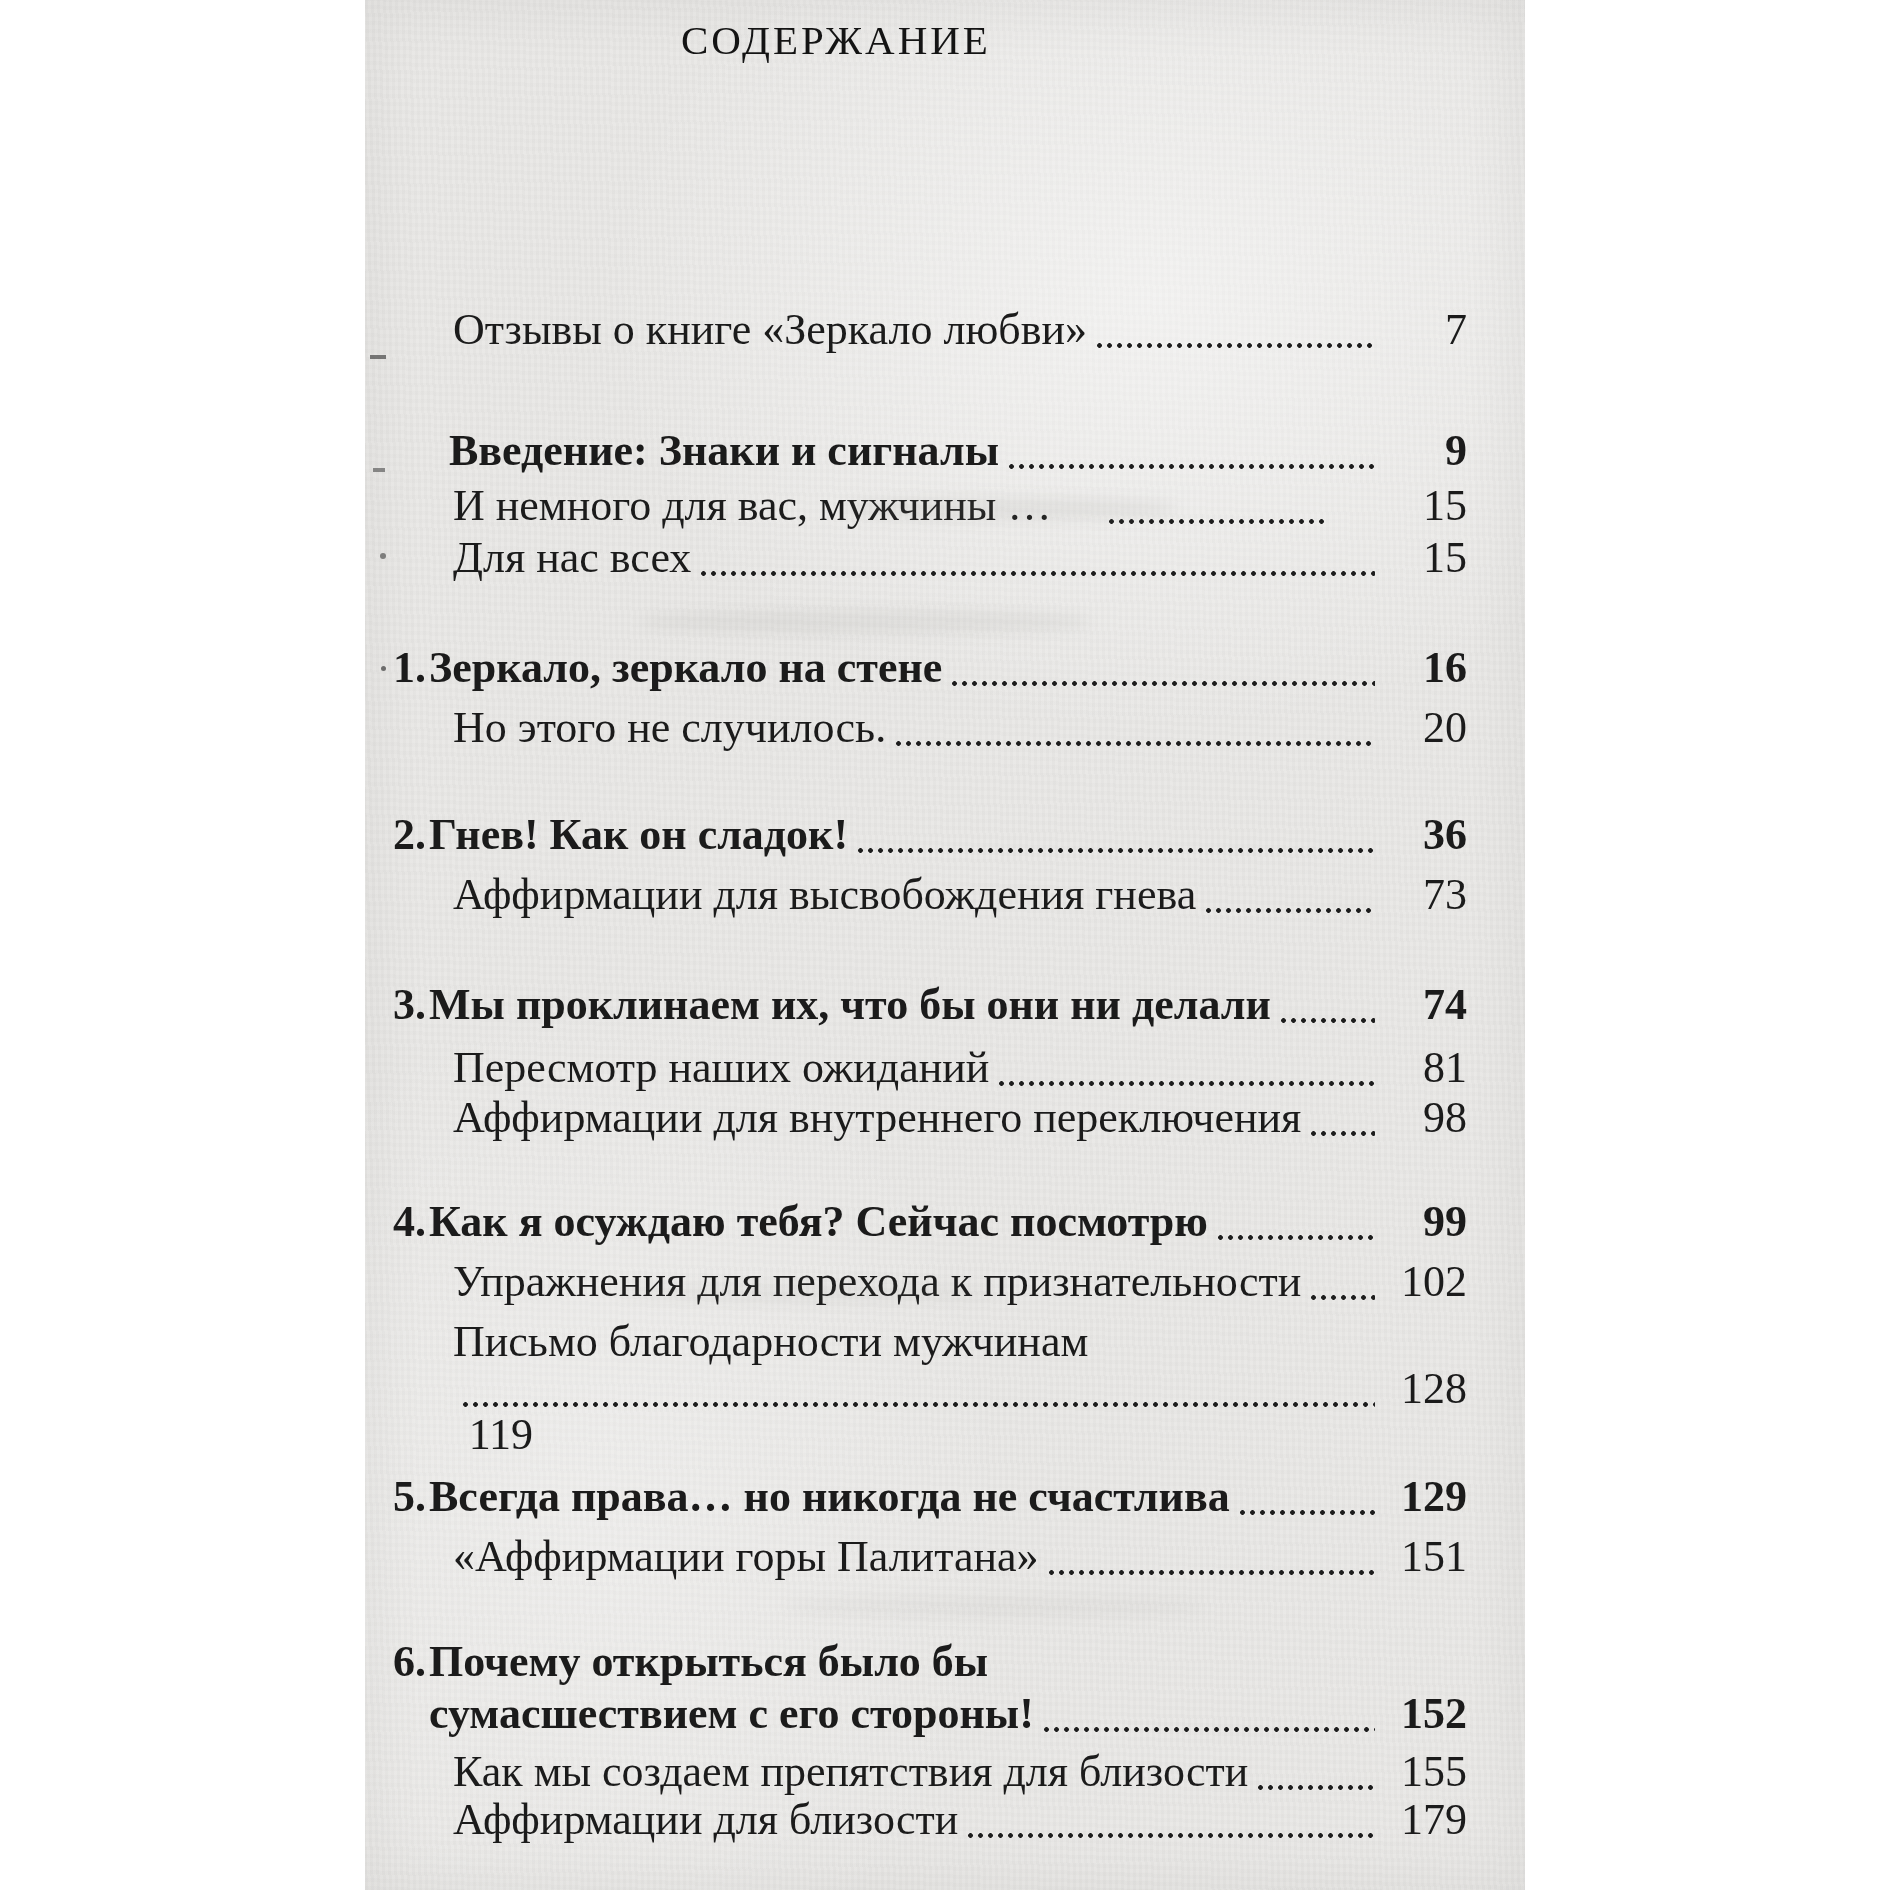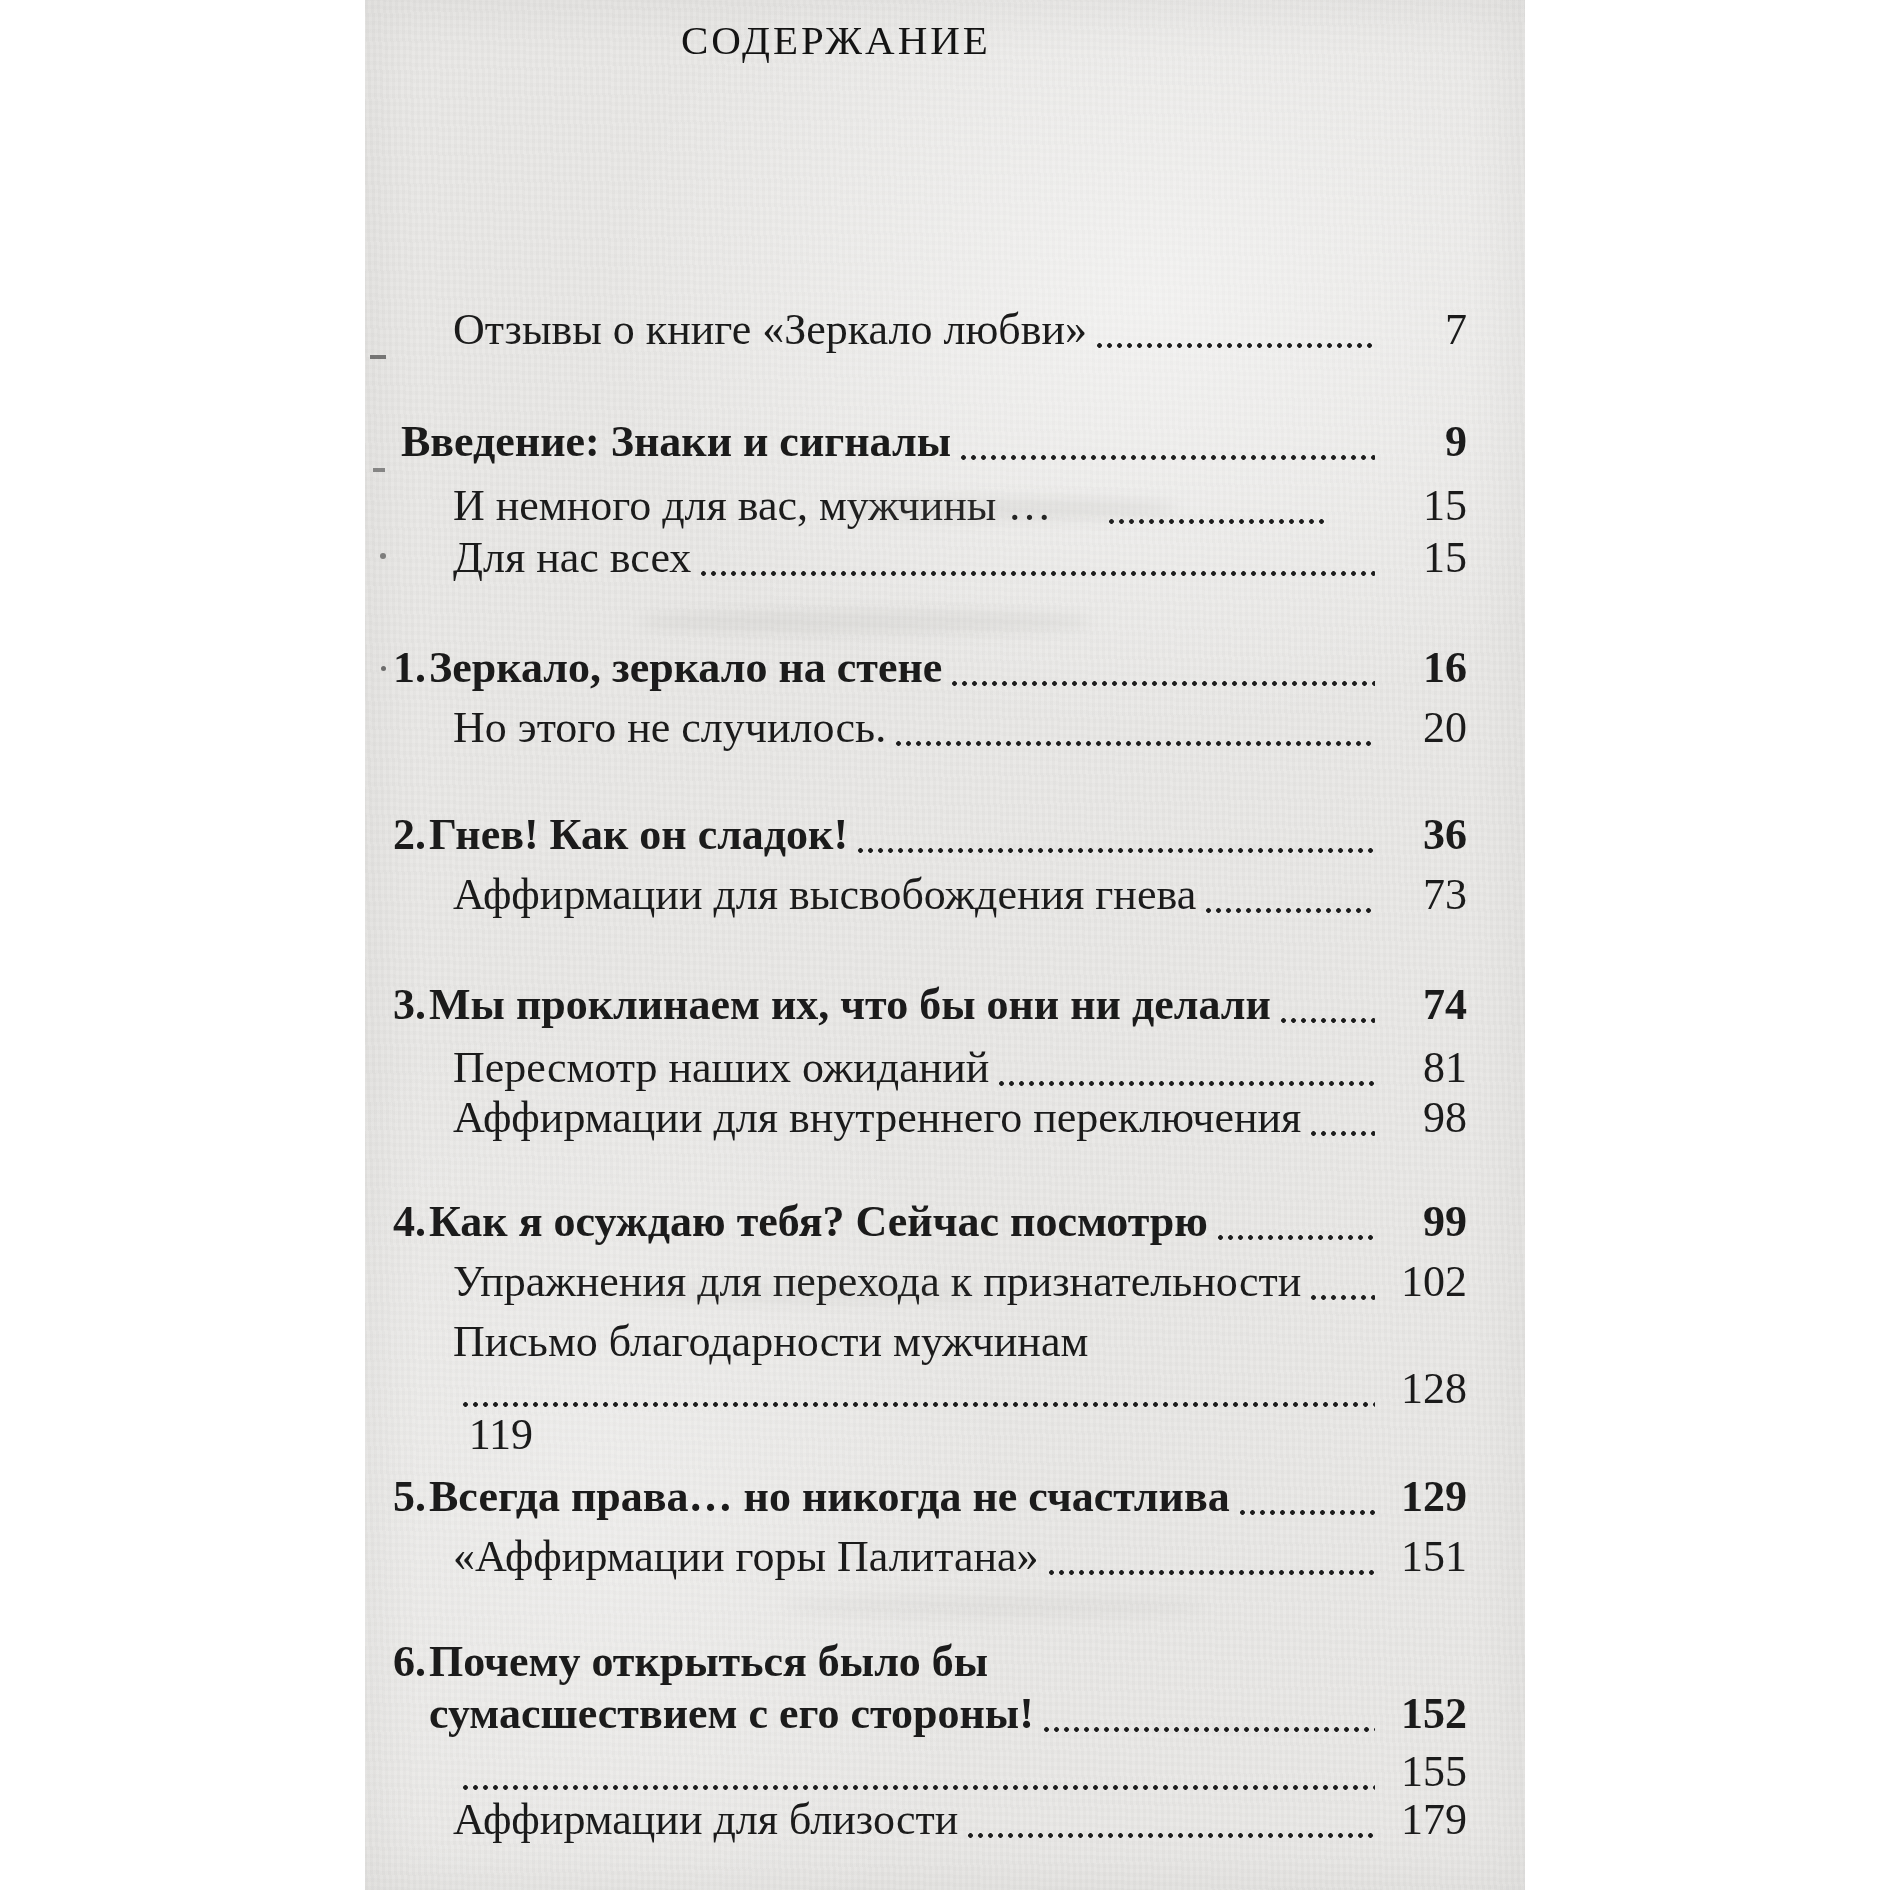--- a/index.html
+++ b/index.html
@@ -107,21 +107,21 @@
   <div class="page">
 
     <h1 class="toc-title">СОДЕРЖАНИЕ</h1>
 
     <div id="entries">
         <div class="row k-front" style="top: 303px;">
           <span class="label">Отзывы о книге «Зеркало любви»</span>
           <span class="leader"></span>
           <span class="pageno">7</span>
         </div>
-        <div class="row k-intro" style="top: 415px;">
+        <div class="row k-intro" style="top: 424px; margin-left: 48px;">
           <span class="label">Введение: Знаки и сигналы</span>
           <span class="leader"></span>
           <span class="pageno">9</span>
         </div>
         <div class="row k-sub" style="top: 479px; gap: 48px;">
           <span class="label">И немного для вас, мужчины …</span>
           <span class="leader"></span>
           <span class="pageno">15</span>
         </div>
         <div class="row k-sub" style="top: 531px;">
@@ -201,20 +201,21 @@
         <div class="row k-chapter" style="top: 1635px;">
           <span class="num">6.</span>
           <span class="label">Почему открыться было бы</span>
         </div>
         <div class="row k-cont" style="top: 1687px;">
           <span class="label">сумасшествием с его стороны!</span>
           <span class="leader"></span>
           <span class="pageno">152</span>
         </div>
         <div class="row k-sub" style="top: 1745px;">
+          <span class="label">Как мы создаем препятствия для близости</span>
           <span class="leader"></span>
           <span class="pageno">155</span>
         </div>
         <div class="row k-sub" style="top: 1793px;">
           <span class="label">Аффирмации для близости</span>
           <span class="leader"></span>
           <span class="pageno">179</span>
         </div>
       </div>
 

